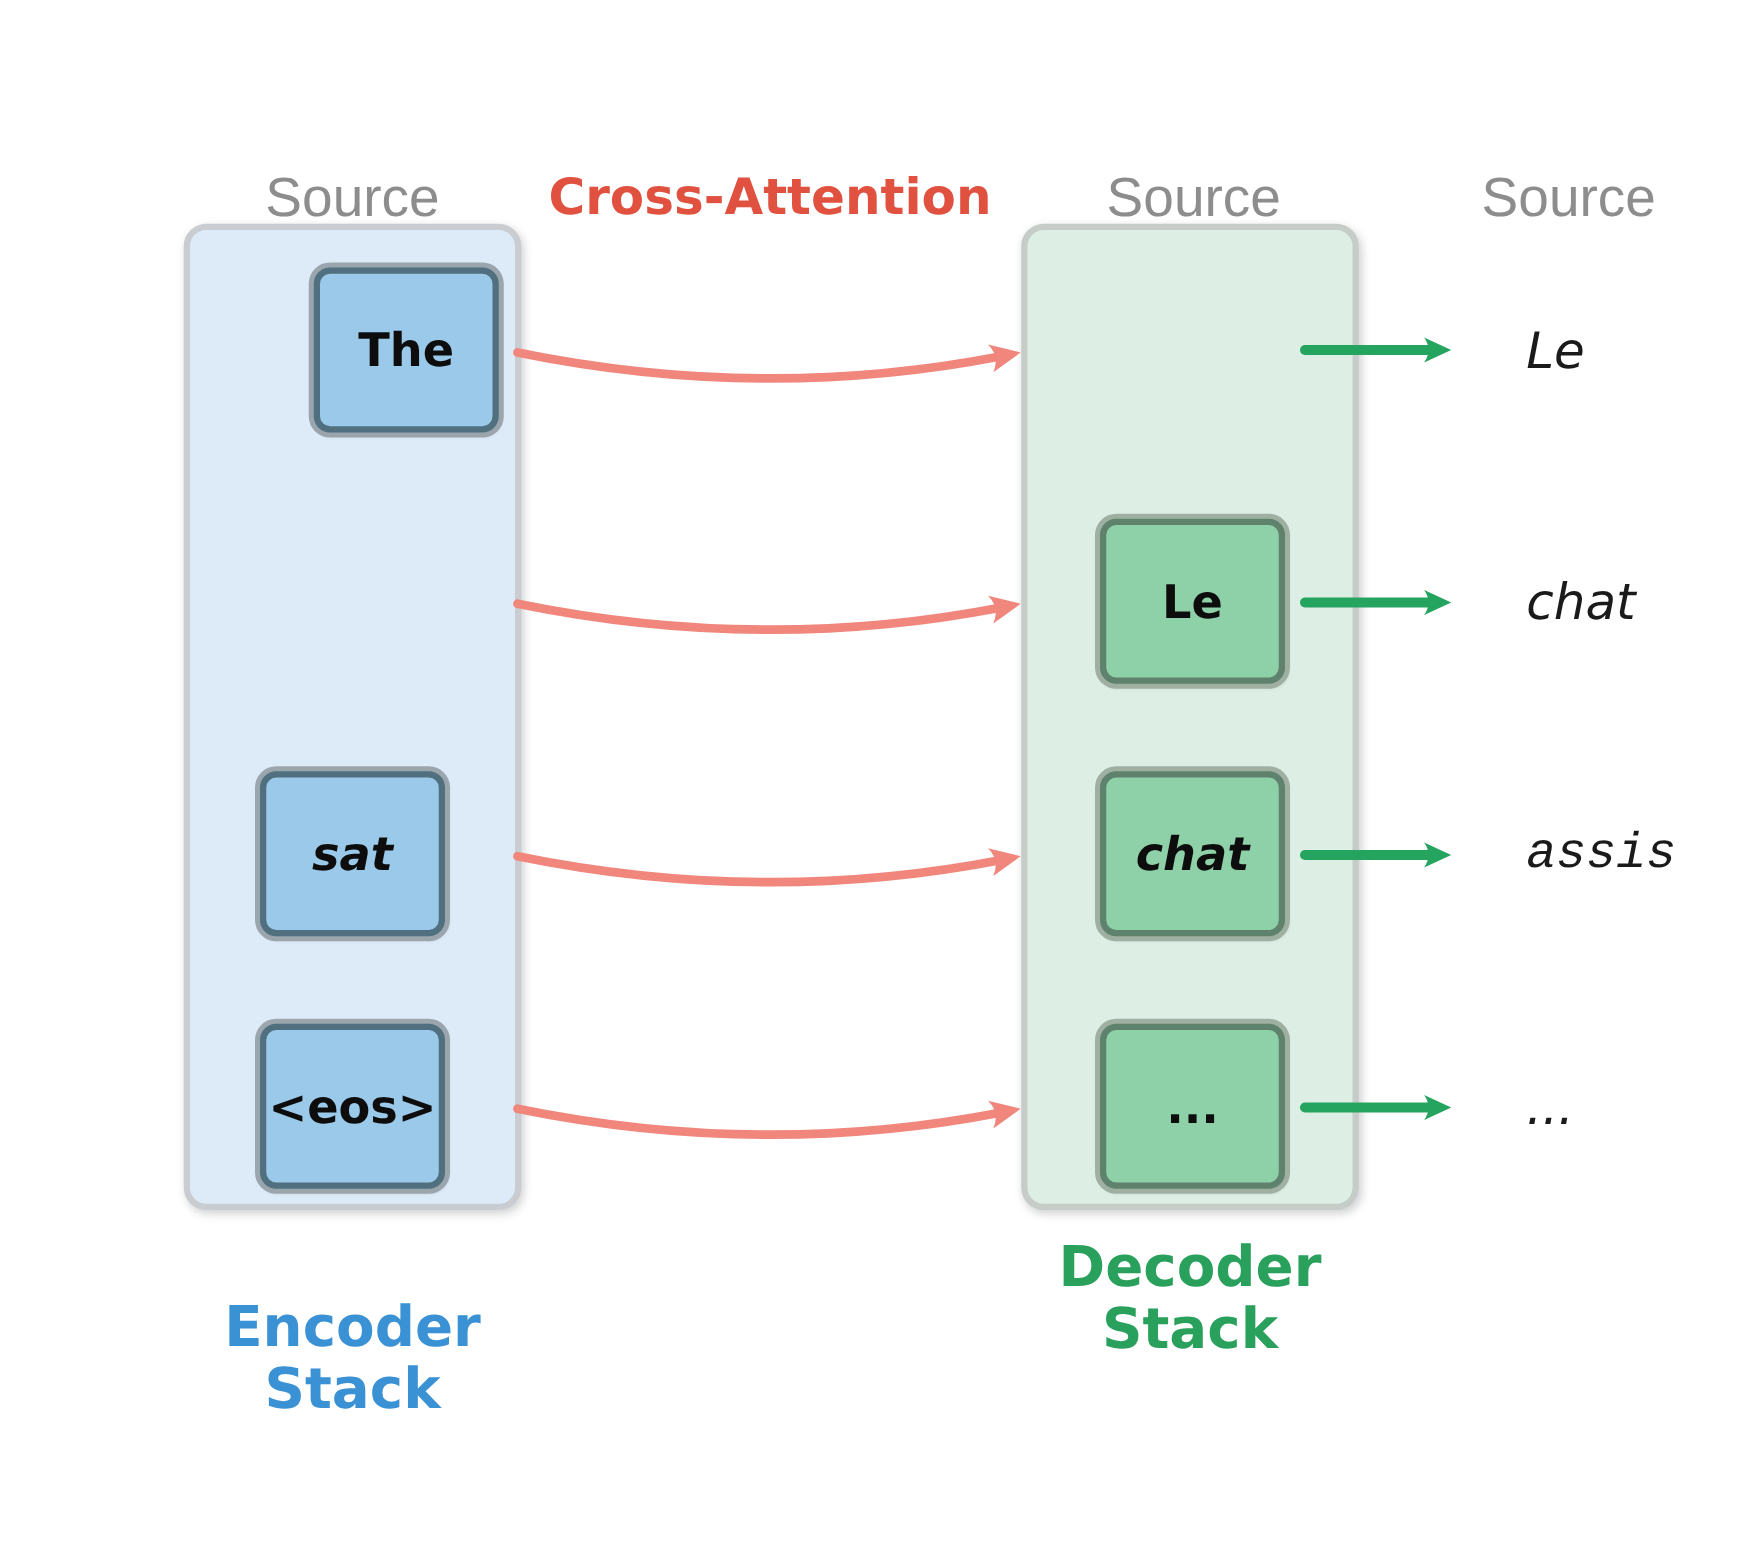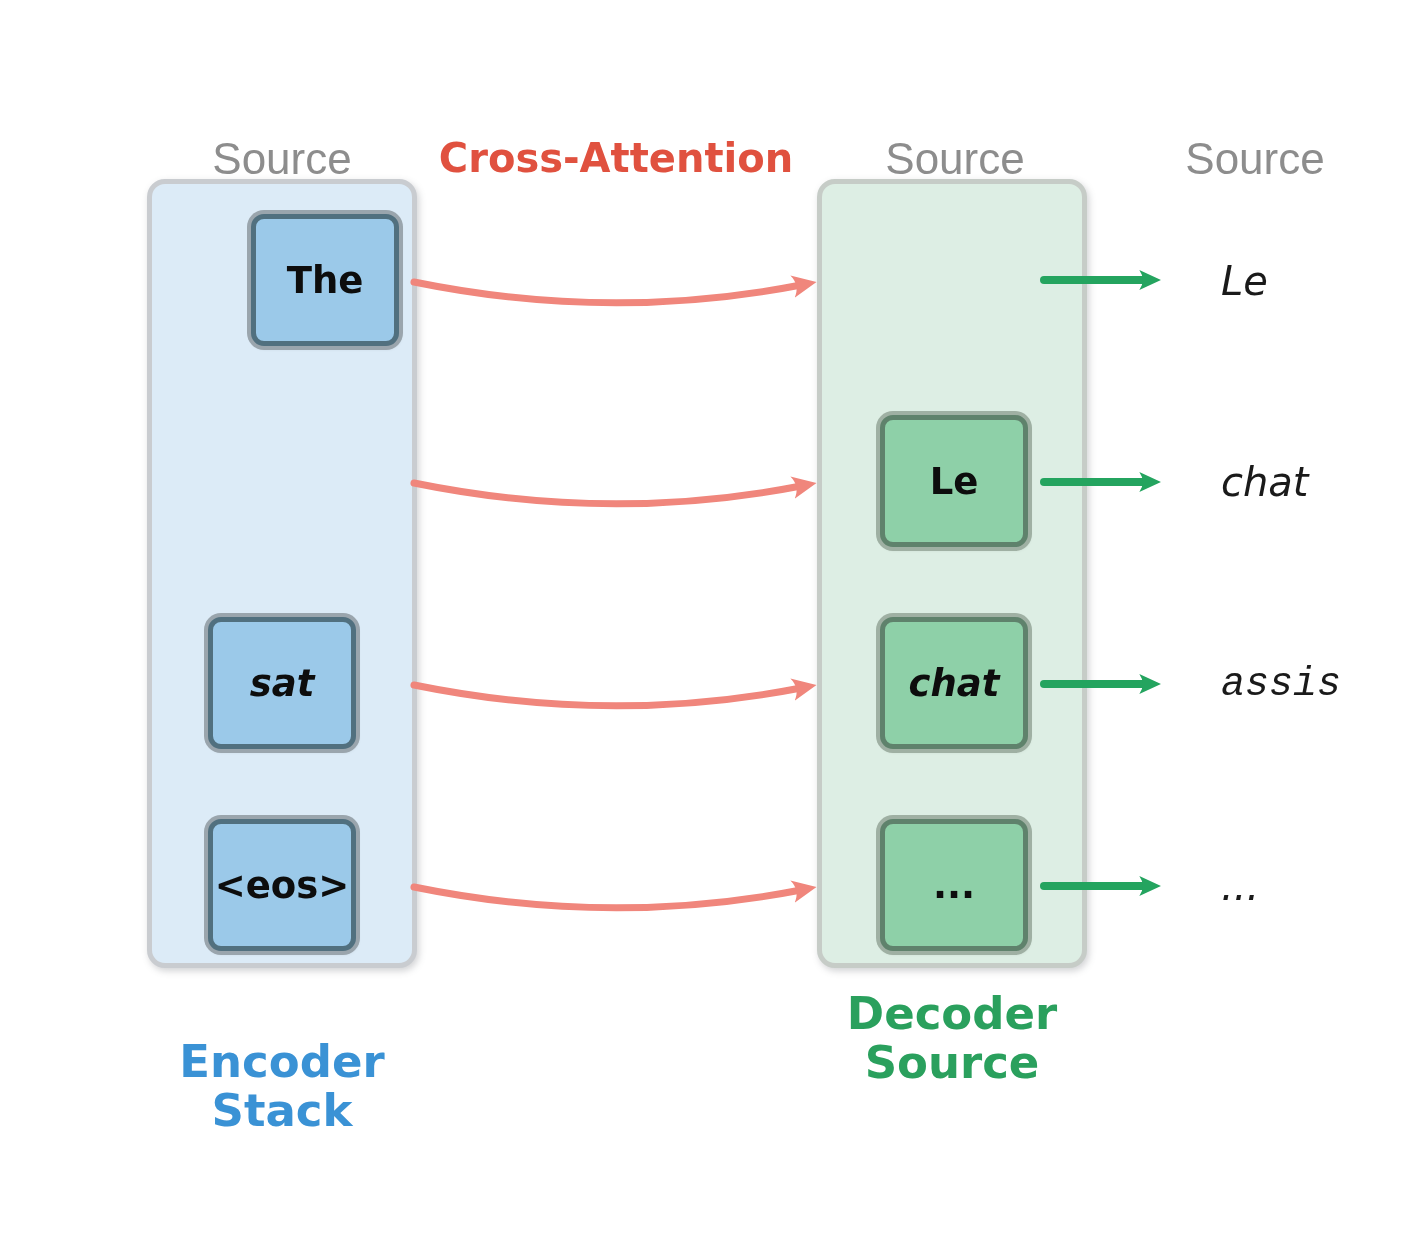--- a/index.html
+++ b/index.html
@@ -104,15 +104,15 @@
   </svg>
 
   <div class="out o1">Le</div>
   <div class="out o2">chat</div>
   <div class="out o3">assis</div>
   <div class="out o4">...</div>
 
   <div class="stacklabel enc">Encoder
 Stack</div>
   <div class="stacklabel dec">Decoder
-Source</div>
+Stack</div>
 
 </div>
 
 </body></html>

